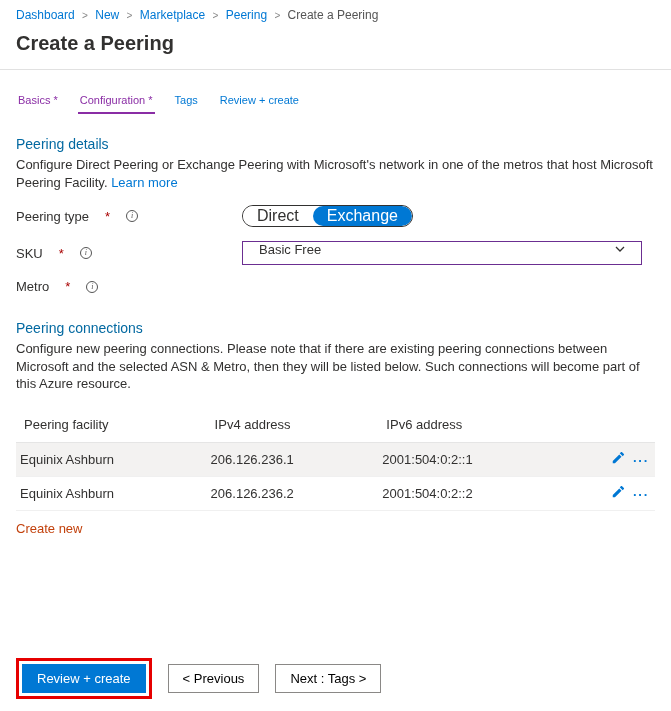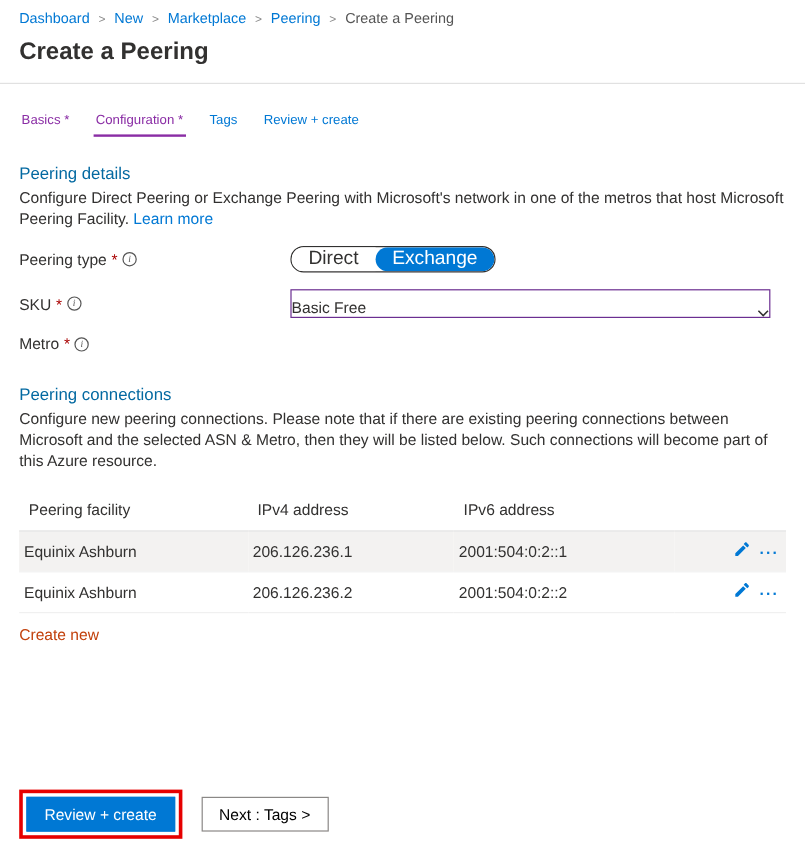--- a/index.html
+++ b/index.html
@@ -34,21 +34,21 @@
     border-bottom: 0;
   }
   .tab { color: #0078d4; padding: 6px 2px; cursor: pointer; }
   .tab.active { color: #8a2da5; border-bottom: 2px solid #8a2da5; }
   .tab.visited { color: #8a2da5; }
   .tab .req { color: #8a2da5; }
   .section-title { font-size: 14px; font-weight: 400; color: #0369a1; margin-top: 22px; }
   .section-desc { font-size: 13px; color: #323130; margin-top: 4px; line-height: 1.35; }
   .section-desc a { color: #0078d4; text-decoration: none; }
   .form-row { display: flex; align-items: center; margin-top: 14px; }
-  .form-label { width: 226px; display: flex; align-items: center; gap: 4px; }
+  .form-label { width: 226px; display: flex; align-items: center; gap: 16px; }
   .req-star { color: #a80000; }
   .info-icon {
     width: 12px; height: 12px; display: inline-flex; align-items:center; justify-content:center;
     border: 1px solid #555; border-radius: 50%; font-size: 8px; line-height:1; color:#555;
     font-style: italic; font-family: Georgia, serif;
   }
   .seg-control {
     display: inline-flex;
     border: 1px solid #323130;
     border-radius: 14px;
@@ -68,22 +68,22 @@
     background: #0078d4;
     color: #fff;
     border-radius: 12px;
   }
   .dropdown {
     flex: 1;
     max-width: 400px;
     border: 1px solid #323130;
     height: 24px;
     display: flex;
-    align-items: flex-end;
-    padding: 0 0;
+    align-items: flex-start;
+    padding: 0 16px;
     justify-content: space-between;
     cursor: pointer;
     font-size: 13px;
     gap: 36px;
   }
   .dropdown.focus { border: 1px solid #6b2e91; }
   .chevron {
     width: 10px; height: 10px; display:inline-block;
   }
   .chevron svg { width:10px; height:10px; }
@@ -247,14 +247,15 @@
   </table>
 
   <a class="link">Create new</a>
 
 </div>
 
 <div class="footer">
   <span class="primary-highlight">
     <button class="btn primary">Review + create</button>
   </span>
+  <button class="btn">&lt; Previous</button>
   <button class="btn">Next : Tags &gt;</button>
 </div>
 
 </body></html>

